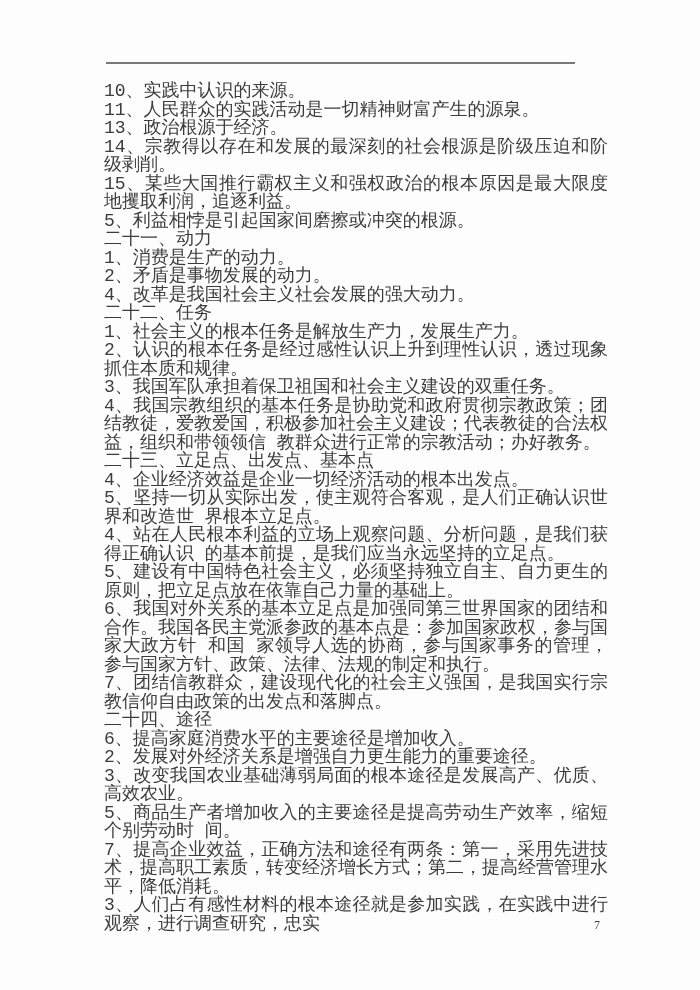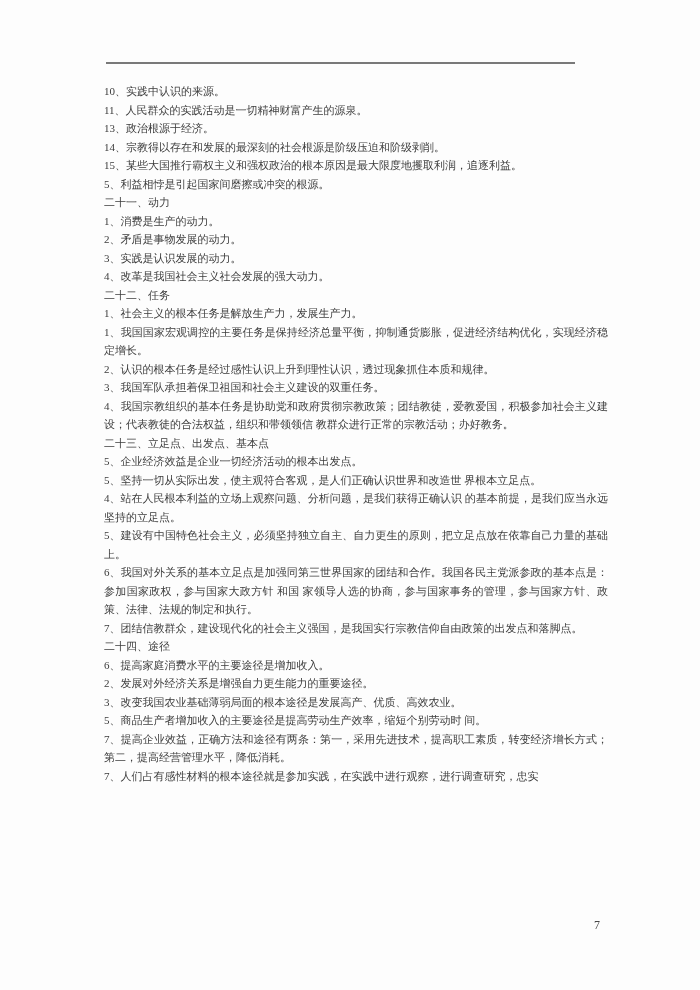--- a/index.html
+++ b/index.html
@@ -22,24 +22,25 @@
     width: 469px;
     height: 2px;
     background: #797979;
   }
   .content {
     position: absolute;
     left: 104px;
     top: 82px;
     width: 504px;
     color: #3c3c3c;
-    font-size: 11px;
+    font-size: 18px;
     line-height: 18.5px;
     text-align: justify;
     text-justify: inter-character;
+    font-family: Liberation Mono, monospace;
   }
   .content p {
     margin: 0;
     padding: 0;
   }
   .page-number {
     position: absolute;
     left: 104px;
     top: 918px;
     width: 496px;
@@ -60,43 +61,41 @@
     <p>10、实践中认识的来源。</p>
     <p>11、人民群众的实践活动是一切精神财富产生的源泉。</p>
     <p>13、政治根源于经济。</p>
     <p>14、宗教得以存在和发展的最深刻的社会根源是阶级压迫和阶级剥削。</p>
     <p>15、某些大国推行霸权主义和强权政治的根本原因是最大限度地攫取利润，追逐利益。</p>
     <p>5、利益相悖是引起国家间磨擦或冲突的根源。</p>
 
     <p>二十一、动力</p>
     <p>1、消费是生产的动力。</p>
     <p>2、矛盾是事物发展的动力。</p>
-    <p>3、实践是认识发展的动力。</p>
     <p>4、改革是我国社会主义社会发展的强大动力。</p>
 
     <p>二十二、任务</p>
     <p>1、社会主义的根本任务是解放生产力，发展生产力。</p>
-    <p>1、我国国家宏观调控的主要任务是保持经济总量平衡，抑制通货膨胀，促进经济结构优化，实现经济稳定增长。</p>
     <p>2、认识的根本任务是经过感性认识上升到理性认识，透过现象抓住本质和规律。</p>
     <p>3、我国军队承担着保卫祖国和社会主义建设的双重任务。</p>
     <p>4、我国宗教组织的基本任务是协助党和政府贯彻宗教政策；团结教徒，爱教爱国，积极参加社会主义建设；代表教徒的合法权益，组织和带领领信 教群众进行正常的宗教活动；办好教务。</p>
 
     <p>二十三、立足点、出发点、基本点</p>
-    <p>5、企业经济效益是企业一切经济活动的根本出发点。</p>
+    <p>4、企业经济效益是企业一切经济活动的根本出发点。</p>
     <p>5、坚持一切从实际出发，使主观符合客观，是人们正确认识世界和改造世 界根本立足点。</p>
     <p>4、站在人民根本利益的立场上观察问题、分析问题，是我们获得正确认识 的基本前提，是我们应当永远坚持的立足点。</p>
     <p>5、建设有中国特色社会主义，必须坚持独立自主、自力更生的原则，把立足点放在依靠自己力量的基础上。</p>
     <p>6、我国对外关系的基本立足点是加强同第三世界国家的团结和合作。我国各民主党派参政的基本点是：参加国家政权，参与国家大政方针 和国 家领导人选的协商，参与国家事务的管理，参与国家方针、政策、法律、法规的制定和执行。</p>
     <p>7、团结信教群众，建设现代化的社会主义强国，是我国实行宗教信仰自由政策的出发点和落脚点。</p>
 
     <p>二十四、途径</p>
     <p>6、提高家庭消费水平的主要途径是增加收入。</p>
     <p>2、发展对外经济关系是增强自力更生能力的重要途径。</p>
     <p>3、改变我国农业基础薄弱局面的根本途径是发展高产、优质、高效农业。</p>
     <p>5、商品生产者增加收入的主要途径是提高劳动生产效率，缩短个别劳动时 间。</p>
     <p>7、提高企业效益，正确方法和途径有两条：第一，采用先进技术，提高职工素质，转变经济增长方式；第二，提高经营管理水平，降低消耗。</p>
-    <p>7、人们占有感性材料的根本途径就是参加实践，在实践中进行观察，进行调查研究，忠实</p>
+    <p>3、人们占有感性材料的根本途径就是参加实践，在实践中进行观察，进行调查研究，忠实</p>
 
   </div>
 
   <div class="page-number">7</div>
 
 </div>
 
 </body></html>

